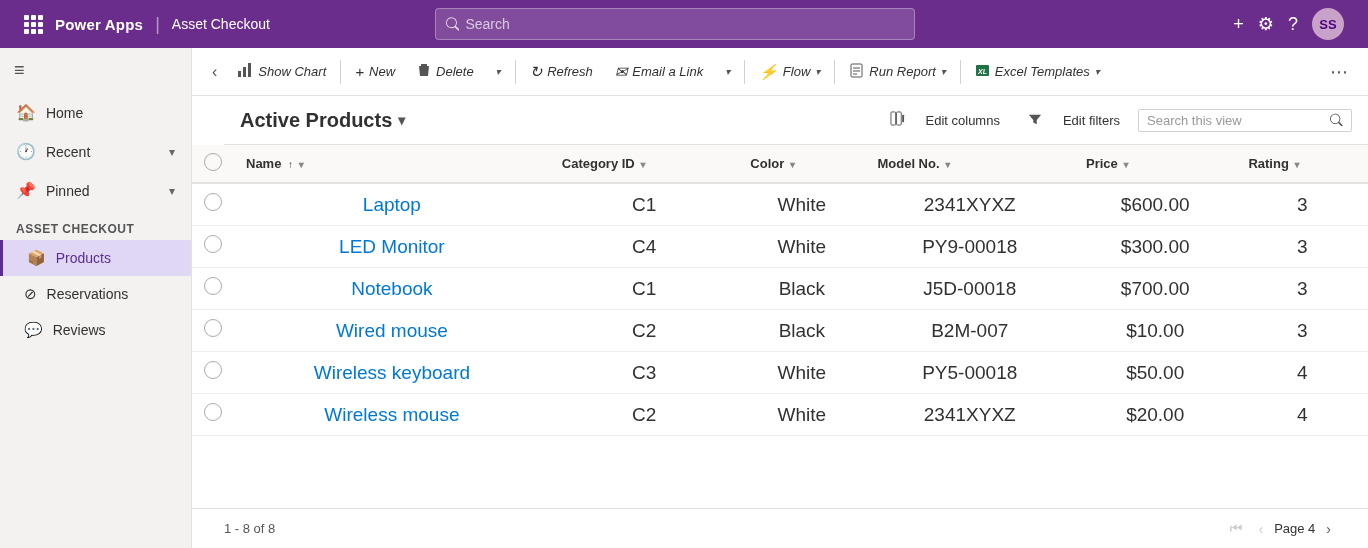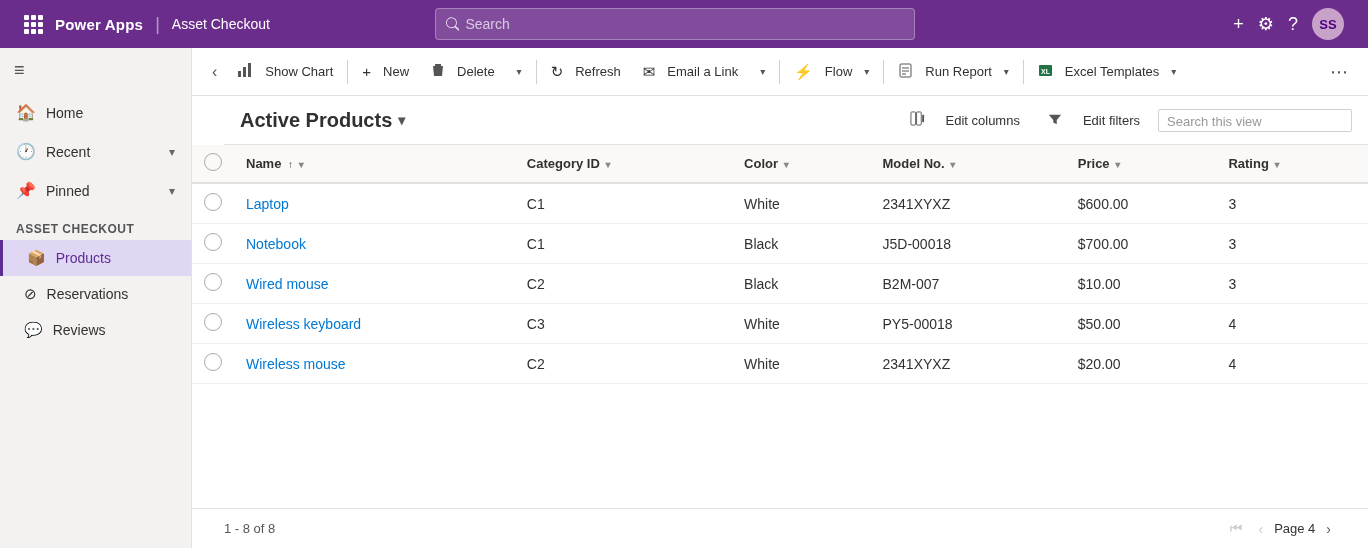--- a/index.html
+++ b/index.html
@@ -167,29 +167,30 @@
       padding: 0 12px;
       height: 48px;
       border-bottom: 1px solid #e1e1e1;
       gap: 2px;
       flex-shrink: 0;
       background: white;
     }
     .toolbar-btn {
       display: flex;
       align-items: center;
-      gap: 12px;
+      gap: 5px;
       padding: 5px 10px;
       border: none;
       background: transparent;
       cursor: pointer;
       font-size: 13px;
       color: #323130;
       border-radius: 2px;
       white-space: nowrap;
+      font-style: italic;
     }
     .toolbar-btn .btn-icon { font-size: 15px; }
     .toolbar-separator {
       width: 1px;
       height: 24px;
       background: #d1d1d1;
       margin: 0 2px;
     }
     .toolbar-dropdown-arrow {
       font-size: 10px;
@@ -249,21 +250,20 @@
     }
     .search-view-box {
       display: flex;
       align-items: center;
       border: 1px solid #d1d1d1;
       border-radius: 2px;
       padding: 4px 8px;
       gap: 6px;
       height: 23px;
       min-width: 180px;
-      flex-direction: column;
     }
     .search-view-box input {
       border: none;
       outline: none;
       font-size: 13px;
       color: #333;
       width: 100%;
     }
     .search-view-box input::placeholder { color: #999; }
 
@@ -285,22 +285,23 @@
       color: #323130;
       border-bottom: 2px solid #e1e1e1;
       white-space: nowrap;
       cursor: pointer;
     }
     .data-table thead th .col-sort { font-size: 10px; margin-left: 3px; }
     .data-table thead th .col-filter { font-size: 10px; margin-left: 2px; color: #888; }
     .data-table tbody tr { border-bottom: 1px solid #f0eeec; }
     .data-table tbody td {
       padding: 9px 12px;
-      font-size: 14px;
+      font-size: 19px;
       color: #323130;
+      text-align: center;
     }
     .data-table tbody td.link-cell a {
       color: #0078d4;
       text-decoration: none;
       cursor: pointer;
     }
     .checkbox-col { width: 36px; }
     .checkbox-circle {
       width: 18px;
       height: 18px;
@@ -556,20 +557,31 @@
       <td>C1</td>
       <td>White</td>
       <td>2341XYXZ</td>
       <td>$600.00</td>
       <td>3</td>
     </tr>
             <tr>
       <td class="checkbox-col">
         <span class="checkbox-circle"></span>
       </td>
+      <td class="link-cell"><a href="#">LED Monitor</a></td>
+      <td>C4</td>
+      <td>White</td>
+      <td>PY9-00018</td>
+      <td>$300.00</td>
+      <td>3</td>
+    </tr>
+            <tr>
+      <td class="checkbox-col">
+        <span class="checkbox-circle"></span>
+      </td>
       <td class="link-cell"><a href="#">Notebook</a></td>
       <td>C1</td>
       <td>Black</td>
       <td>J5D-00018</td>
       <td>$700.00</td>
       <td>3</td>
     </tr>
             <tr>
       <td class="checkbox-col">
         <span class="checkbox-circle"></span>

